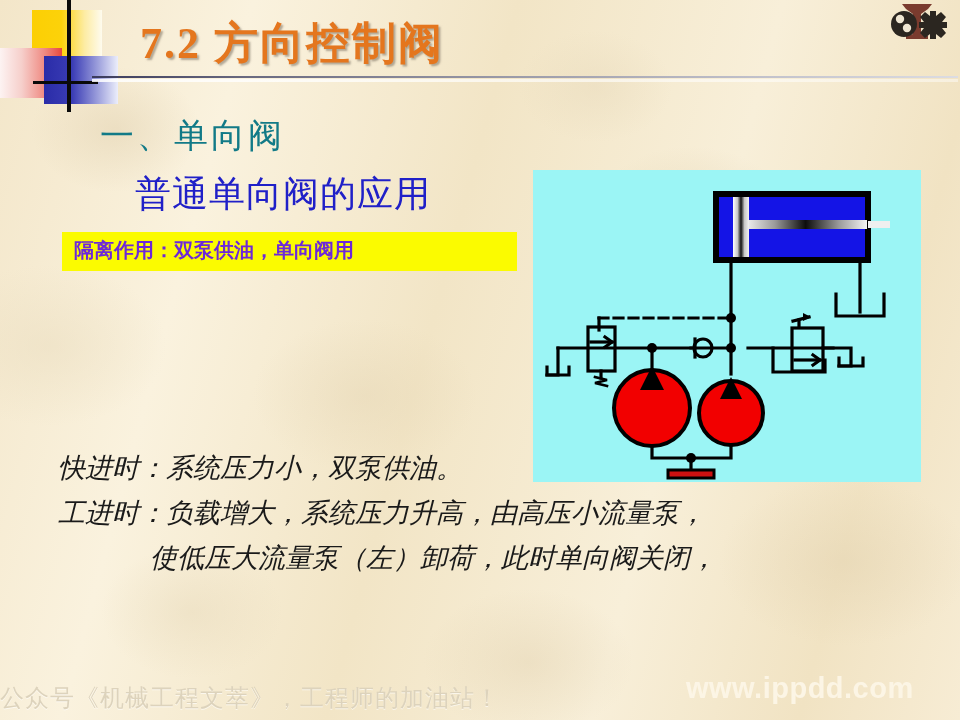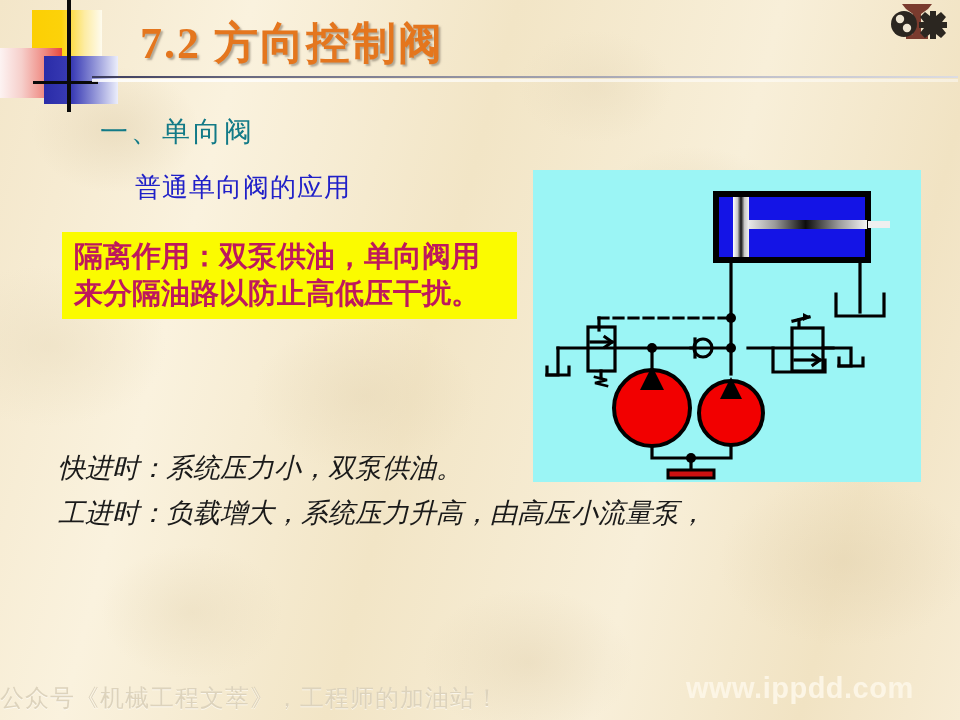--- a/index.html
+++ b/index.html
@@ -100,50 +100,50 @@
     width: 866px;
     height: 3px;
     background: linear-gradient(to right, rgba(255,255,255,0.85) 0%, rgba(255,255,255,0.7) 40%, rgba(255,255,255,0.45) 100%);
   }
 
   
   #heading-1 {
     position: absolute;
     left: 100px;
     top: 113px;
-    font-size: 28px;
+    font-size: 34px;
     color: #127a87;
     letter-spacing: 3px;
     white-space: nowrap;
   }
   #heading-2 {
     position: absolute;
     left: 135px;
     top: 170px;
-    font-size: 26px;
+    font-size: 36px;
     color: #2020c8;
     letter-spacing: 1px;
     white-space: nowrap;
   }
 
   
   #callout {
     position: absolute;
     left: 62px;
     top: 232px;
     width: 455px;
     background: #fbfb00;
     padding: 6px 10px 8px 12px;
     box-sizing: border-box;
     line-height: 1.26;
   }
   #callout .line {
-    font-size: 29px;
+    font-size: 20px;
     font-weight: bold;
-    color: #be185d;
+    color: #6d28d9;
     letter-spacing: 0px;
     white-space: nowrap;
   }
 
   
   #body-text {
     position: absolute;
     left: 58px;
     top: 446px;
     width: 890px;
@@ -229,21 +229,20 @@
 
   <div id="title">7.2 方向控制阀</div>
   <div id="rule-dark"></div>
   <div id="rule-light"></div>
 
   <div id="heading-1">一、单向阀</div>
   <div id="heading-2">普通单向阀的应用</div>
 
   <div id="callout">
     <div class="line">隔离作用：双泵供油，单向阀用</div>
-    <div class="line">来分隔油路以防止高低压干扰。</div>
   </div>
 
   <div id="diagram-wrap">
     <svg width="388" height="312" viewBox="0 0 388 312">
       <g stroke="#000000" stroke-width="3.2" fill="none" stroke-linecap="square">
 
         <rect x="183" y="24" width="152" height="66" fill="#1414e6" stroke="#000000" stroke-width="6"></rect>
 
         <defs>
           <linearGradient id="pistonGrad" x1="0" y1="0" x2="1" y2="0">
@@ -319,18 +318,19 @@
       <circle cx="119" cy="178" r="5" fill="#000000"></circle>
       <circle cx="158" cy="288" r="5" fill="#000000"></circle>
 
       <rect x="135" y="300" width="46" height="8" fill="#cc1111" stroke="#000000" stroke-width="3"></rect>
     </svg>
   </div>
 
   <div id="body-text">
     <div class="btline">快进时：系统压力小，双泵供油。</div>
     <div class="btline">工进时：负载增大，系统压力升高，由高压小流量泵，</div>
+    <div class="btline indent">使低压大流量泵（左）卸荷，此时单向阀关闭，</div>
   </div>
 
   <div id="footer-left">公众号《机械工程文萃》，工程师的加油站！</div>
   <div id="footer-right">www.ippdd.com</div>
 
 </div>
 
 </body></html>

